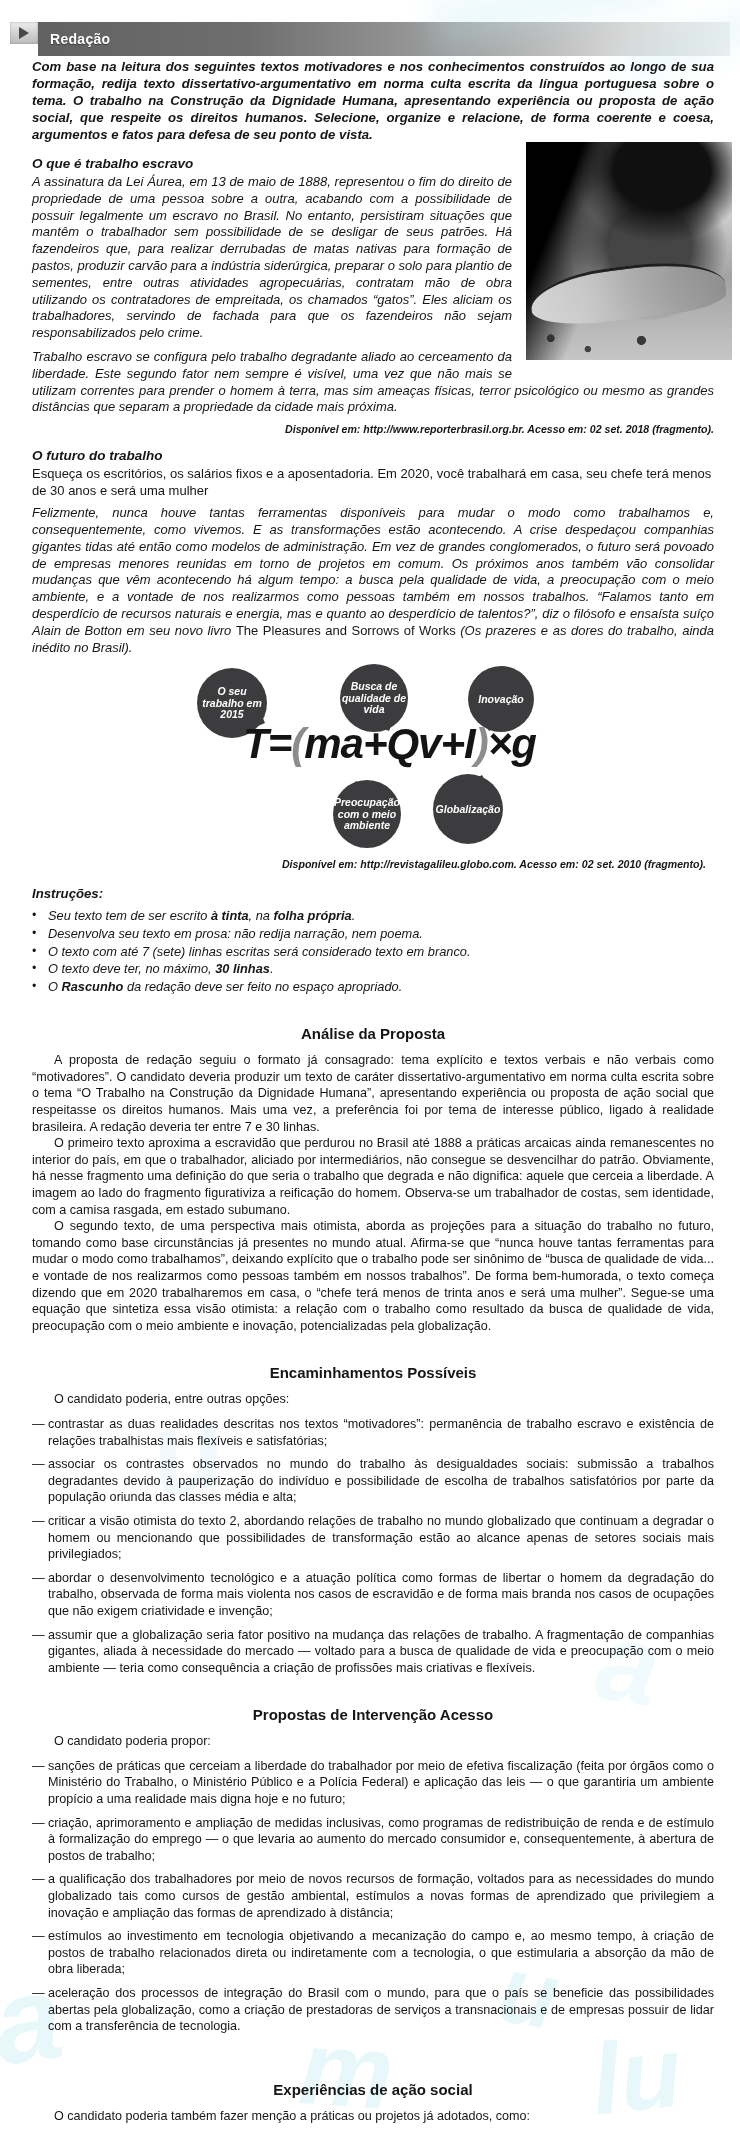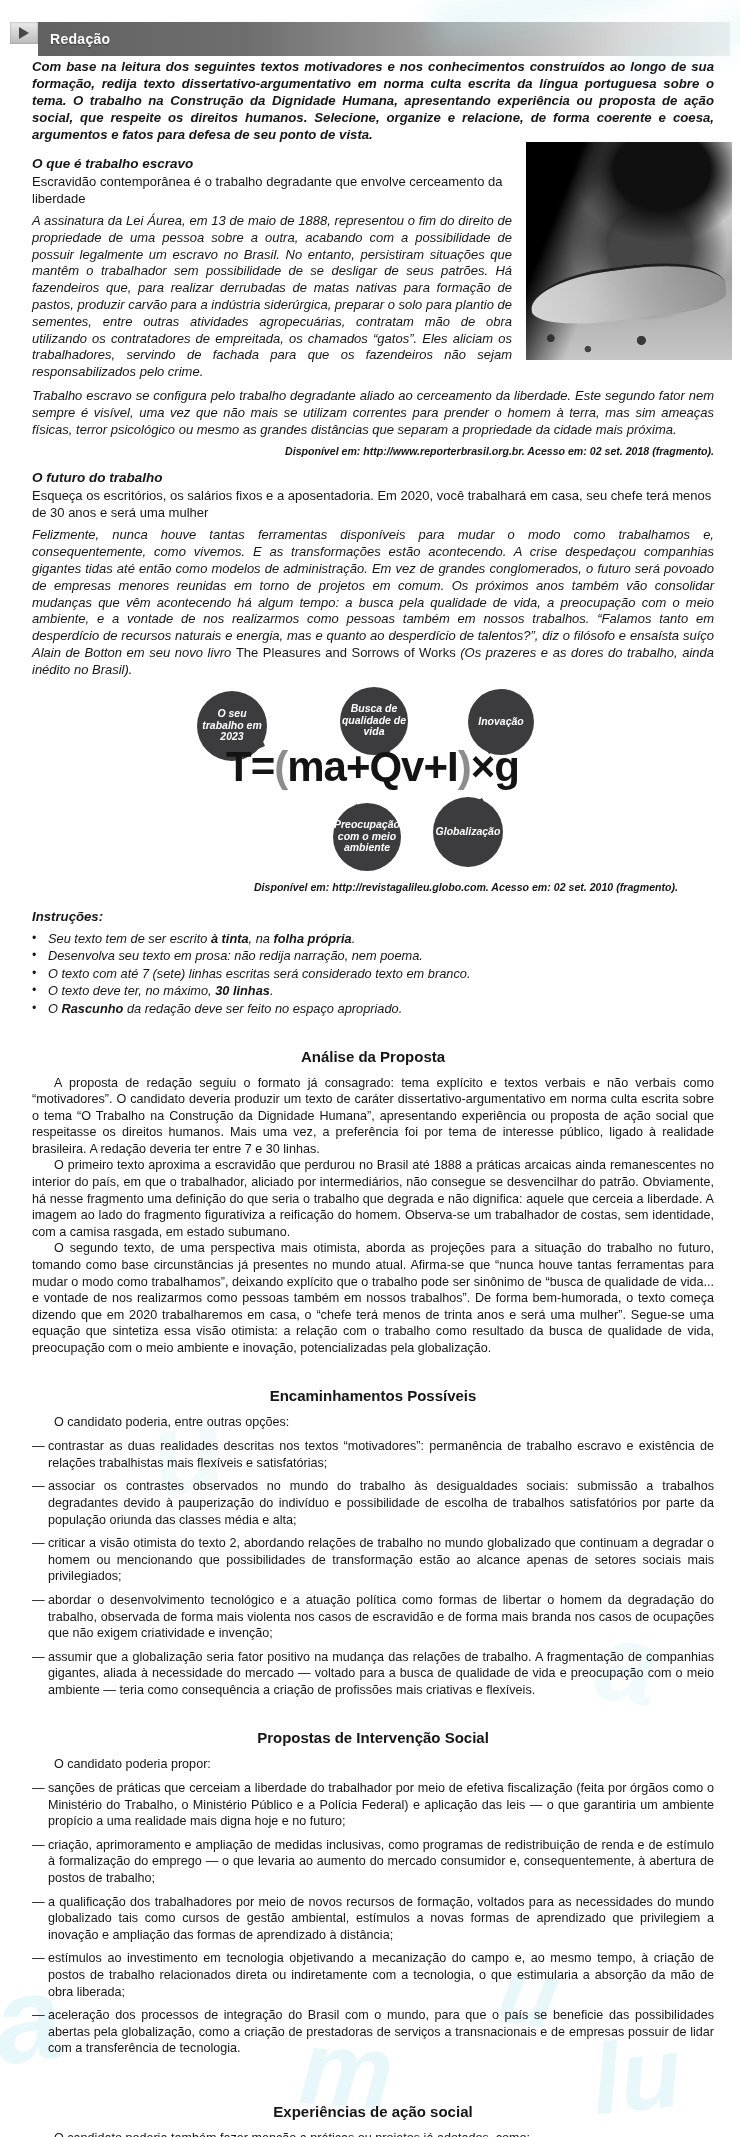--- a/index.html
+++ b/index.html
@@ -48,24 +48,24 @@
   .b1{left:165px;top:4px;width:70px;height:70px;}
   .b1::after{right:-9px;bottom:4px;border-left-color:#3c3c3e;transform:rotate(22deg);}
   .b2{left:308px;top:0px;width:68px;height:68px;}
   .b2::after{bottom:-10px;right:8px;border-top-color:#3c3c3e;transform:rotate(-22deg);}
   .b3{left:436px;top:2px;width:66px;height:66px;}
   .b3::after{bottom:-10px;left:10px;border-top-color:#3c3c3e;transform:rotate(18deg);}
   .b4{left:301px;top:116px;width:68px;height:68px;}
   .b4::after{top:-10px;left:12px;border-bottom-color:#3c3c3e;transform:rotate(-16deg);}
   .b5{left:401px;top:110px;width:70px;height:70px;}
   .b5::after{top:-10px;right:10px;border-bottom-color:#3c3c3e;transform:rotate(16deg);}
-  .equation{position:absolute;left:194px;top:56px;font-size:42px;font-weight:bold;
+  .equation{position:absolute;left:211px;top:56px;font-size:42px;font-weight:bold;font-style:italic;
       letter-spacing:-1px;color:#141414;white-space:nowrap;}
   .equation .paren{color:#8d8d8d;}
-  .fig-source{font-style:italic;font-weight:bold;font-size:10.6px;text-align:right;margin:2px 36px 0 0;}
+  .fig-source{font-style:italic;font-weight:bold;font-size:10.6px;text-align:right;margin:2px 8px 0 0;}
 
   
   .instr-title{font-style:italic;font-weight:bold;font-size:13.2px;margin:16px 0 6px 0;}
   .instr-list .li{display:flex;font-style:italic;font-size:12.8px;line-height:17.6px;}
   .instr-list .marker{flex:none;width:16px;font-size:12px;}
 
   
   .sec-title{text-align:center;font-weight:bold;font-size:15px;margin:30px 0 10px 0;}
   .sec-title.tall{margin-top:46px;}
   .apara{font-size:12.6px;line-height:16.6px;text-align:justify;text-indent:22px;margin:0;}
@@ -107,33 +107,32 @@
       <span class="header-title">Redação</span>
     </div>
   </div>
 
   <div class="content">
     <p class="intro just">Com base na leitura dos seguintes textos motivadores e nos conhecimentos construídos ao longo de sua formação, redija texto dissertativo-argumentativo em norma culta escrita da língua portuguesa sobre o tema. <strong>O trabalho na Construção da Dignidade Humana</strong>, apresentando experiência ou proposta de ação social, que respeite os direitos humanos. Selecione, organize e relacione, de forma coerente e coesa, argumentos e fatos para defesa de seu ponto de vista.</p>
 
     <div>
       <div class="photo"></div>
       <p class="mot-title">O que é trabalho escravo</p>
-      <p class="mot-sub">Escravidão contemporânea é o trabalho degradante que envolve cerceamento da liberdade</p>
       <p class="mot-p just">A assinatura da Lei Áurea, em 13 de maio de 1888, representou o fim do direito de propriedade de uma pessoa sobre a outra, acabando com a possibilidade de possuir legalmente um escravo no Brasil. No entanto, persistiram situações que mantêm o trabalhador sem possibilidade de se desligar de seus patrões. Há fazendeiros que, para realizar derrubadas de matas nativas para formação de pastos, produzir carvão para a indústria siderúrgica, preparar o solo para plantio de sementes, entre outras atividades agropecuárias, contratam mão de obra utilizando os contratadores de empreitada, os chamados “gatos”. Eles aliciam os trabalhadores, servindo de fachada para que os fazendeiros não sejam responsabilizados pelo crime.</p>
       <p class="mot-p just">Trabalho escravo se configura pelo trabalho degradante aliado ao cerceamento da liberdade. Este segundo fator nem sempre é visível, uma vez que não mais se utilizam correntes para prender o homem à terra, mas sim ameaças físicas, terror psicológico ou mesmo as grandes distâncias que separam a propriedade da cidade mais próxima.</p>
       <p class="source">Disponível em: http://www.reporterbrasil.org.br. Acesso em: 02 set. 2018 (fragmento).</p>
     </div>
 
     <div>
       <p class="mot-title">O futuro do trabalho</p>
       <p class="mot-sub">Esqueça os escritórios, os salários fixos e a aposentadoria. Em 2020, você trabalhará em casa, seu chefe terá menos de 30 anos e será uma mulher</p>
       <p class="mot-p just">Felizmente, nunca houve tantas ferramentas disponíveis para mudar o modo como trabalhamos e, consequentemente, como vivemos. E as transformações estão acontecendo. A crise despedaçou companhias gigantes tidas até então como modelos de administração. Em vez de grandes conglomerados, o futuro será povoado de empresas menores reunidas em torno de projetos em comum. Os próximos anos também vão consolidar mudanças que vêm acontecendo há algum tempo: a busca pela qualidade de vida, a preocupação com o meio ambiente, e a vontade de nos realizarmos como pessoas também em nossos trabalhos. “Falamos tanto em desperdício de recursos naturais e energia, mas e quanto ao desperdício de talentos?”, diz o filósofo e ensaísta suíço Alain de Botton em seu novo livro <span class="rm">The Pleasures and Sorrows of Works</span> (Os prazeres e as dores do trabalho, ainda inédito no Brasil).</p>
 
       <div class="figure">
-        <div class="bubble b1">O seu trabalho em 2023</div>
+        <div class="bubble b1">O seu trabalho em 2015</div>
         <div class="bubble b2">Busca de qualidade de vida</div>
         <div class="bubble b3">Inovação</div>
         <div class="bubble b4">Preocupação com o meio ambiente</div>
         <div class="bubble b5">Globalização</div>
         <div class="equation">
           <span>T=</span><span class="paren">(</span><span>ma+Qv+I</span><span class="paren">)</span><span>×g</span>
         </div>
       </div>
       <p class="fig-source">Disponível em: http://revistagalileu.globo.com. Acesso em: 02 set. 2010 (fragmento).</p>
     </div>
@@ -192,21 +191,21 @@
             <span class="li-text">abordar o desenvolvimento tecnológico e a atuação política como formas de libertar o homem da degradação do trabalho, observada de forma mais violenta nos casos de escravidão e de forma mais branda nos casos de ocupações que não exigem criatividade e invenção;</span>
           </div>
           <div class="li">
             <span class="marker">—</span>
             <span class="li-text">assumir que a globalização seria fator positivo na mudança das relações de trabalho. A fragmentação de companhias gigantes, aliada à necessidade do mercado — voltado para a busca de qualidade de vida e preocupação com o meio ambiente — teria como consequência a criação de profissões mais criativas e flexíveis.</span>
           </div>
         </div>
     </div>
 
     <div>
-      <p class="sec-title">Propostas de Intervenção Social</p>
+      <p class="sec-title">Propostas de Intervenção Acesso</p>
       <p class="list-intro">O candidato poderia propor:</p>
       <div class="dash-list">
           <div class="li">
             <span class="marker">—</span>
             <span class="li-text">sanções de práticas que cerceiam a liberdade do trabalhador por meio de efetiva fiscalização (feita por órgãos como o Ministério do Trabalho, o Ministério Público e a Polícia Federal) e aplicação das leis — o que garantiria um ambiente propício a uma realidade mais digna hoje e no futuro;</span>
           </div>
           <div class="li">
             <span class="marker">—</span>
             <span class="li-text">criação, aprimoramento e ampliação de medidas inclusivas, como programas de redistribuição de renda e de estímulo à formalização do emprego — o que levaria ao aumento do mercado consumidor e, consequentemente, à abertura de postos de trabalho;</span>
           </div>

